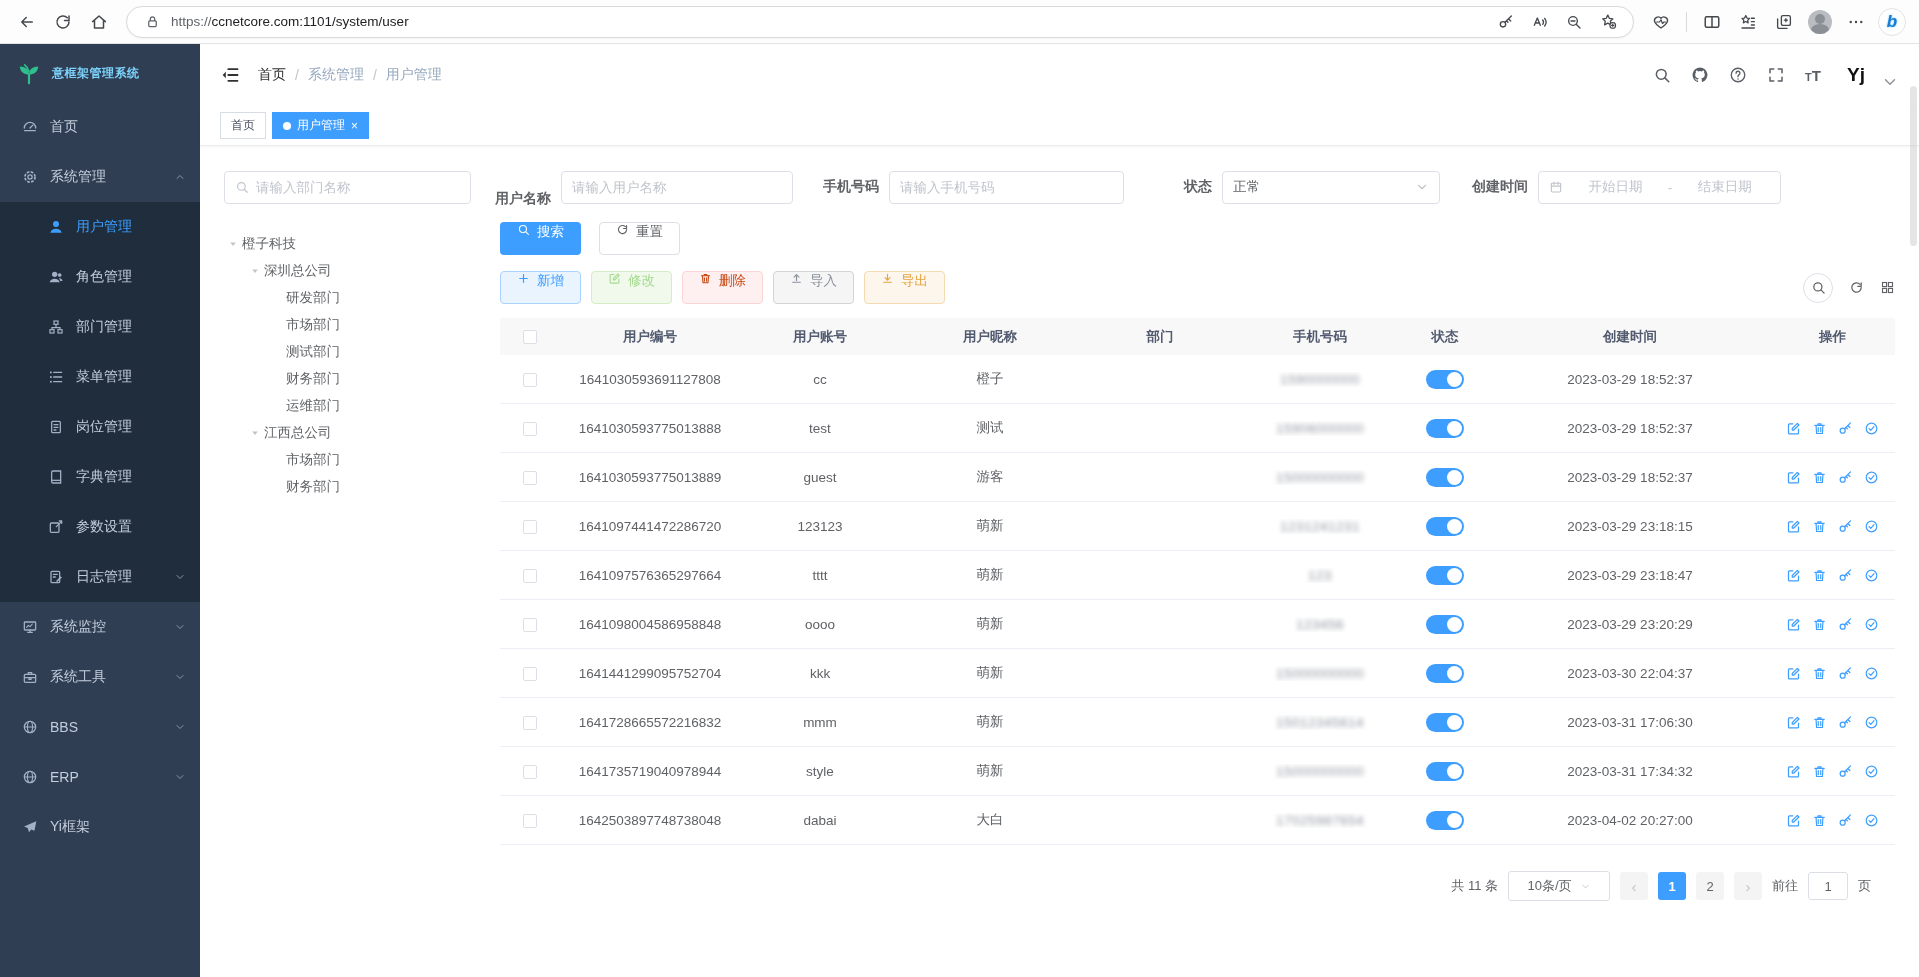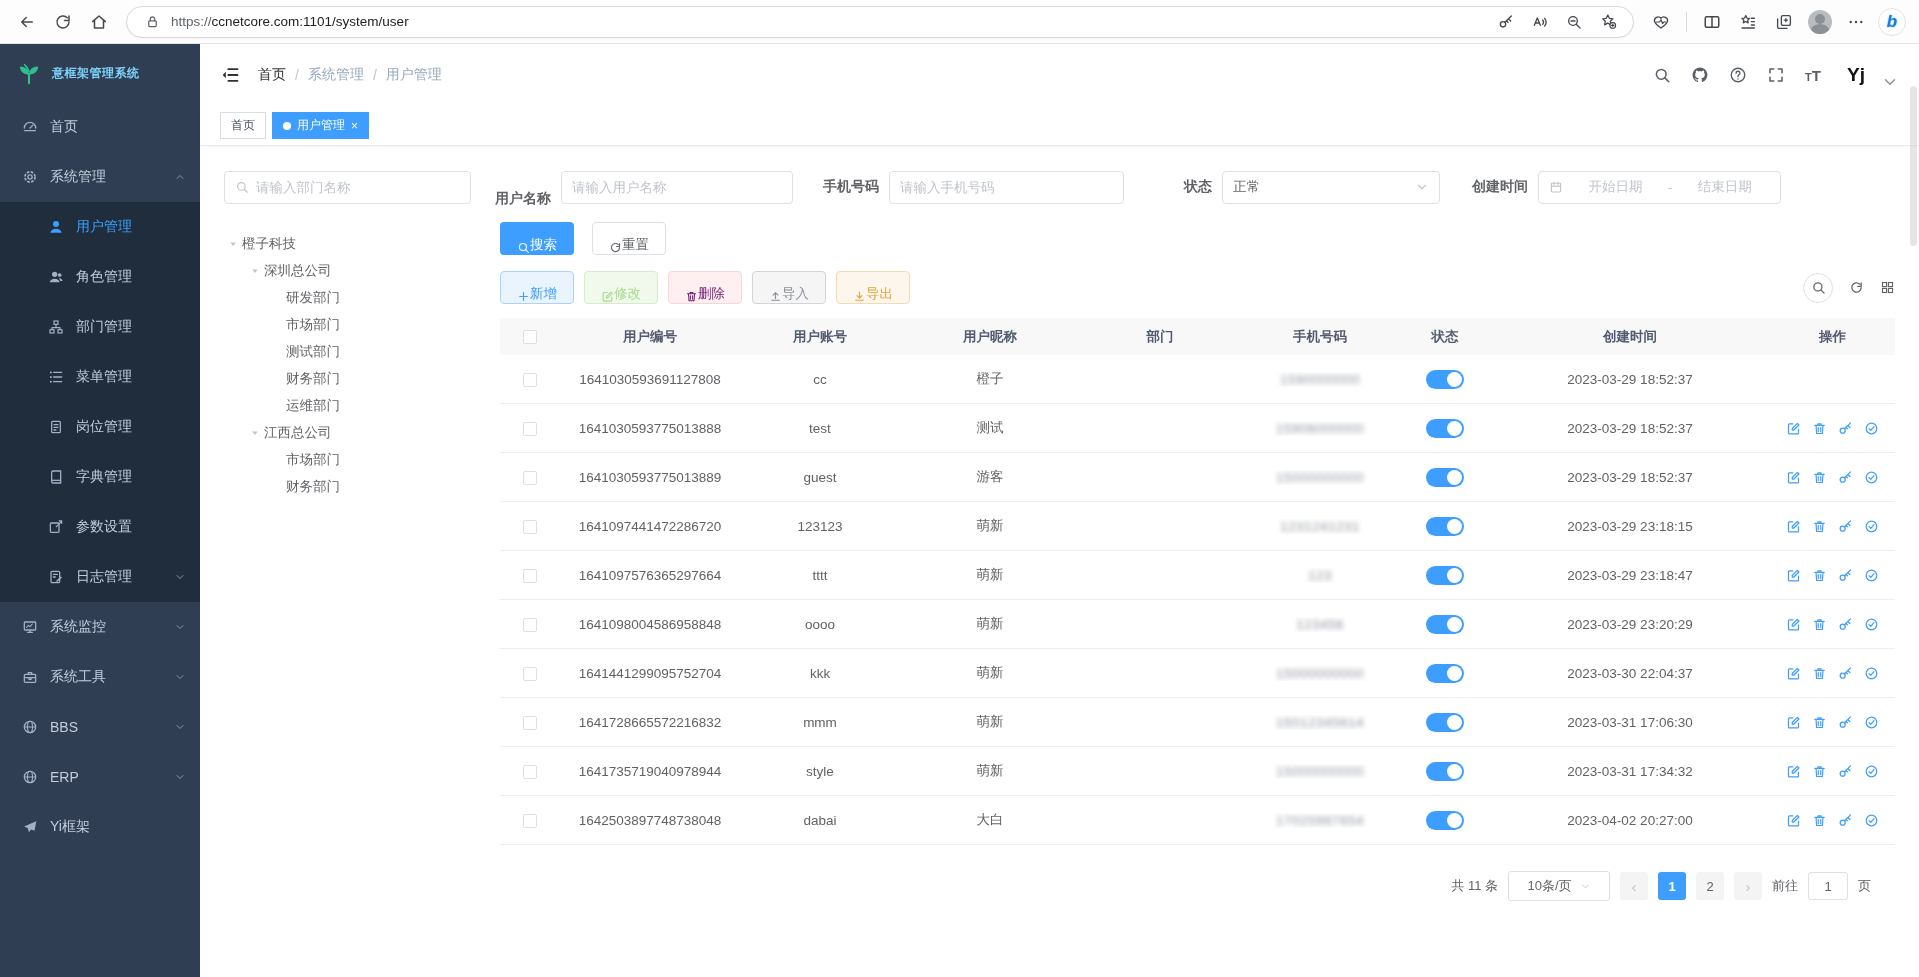--- a/index.html
+++ b/index.html
@@ -90,29 +90,29 @@
 
   
   .body-row{ display:flex; padding:14px 24px 0 24px; flex:1; min-height:0; }
   .tree-panel{ width:266px; flex-shrink:0; font-size:13.5px; color:#606266; padding-top:8px; }
   .tree-node{ height:27px; display:flex; align-items:center; cursor:pointer; }
   .tree-node .tcaret{ width:18px; display:flex; justify-content:center; color:#c0c4cc; flex-shrink:0; }
   .tree-node .tcaret svg{ width:12px; height:12px; }
 
   .main-panel{ flex:1; min-width:0; padding-left:10px; display:flex; flex-direction:column; }
   .search-row{ display:flex; gap:18px; }
-  .btn{ height:33px; border-radius:4px; font-size:13.5px; display:inline-flex; align-items:flex-end;
-    padding:0 16px; cursor:pointer; border:1px solid transparent; font-family:inherit; background:#fff; }
+  .btn{ height:33px; border-radius:4px; font-size:13.5px; display:inline-flex; align-items:flex-start;
+    gap:7px; padding:0 16px; cursor:pointer; border:1px solid transparent; font-family:inherit; background:#fff; }
   .btn svg{ width:13px; height:13px; }
   .btn-primary{ background:#3d9eff; color:#fff; }
   .btn-plain{ border-color:#dcdfe6; color:#606266; }
   .crud-row{ display:flex; align-items:center; gap:10px; margin-top:16px; }
   .btn-add{ background:#e9f4ff; border-color:#a9d3fe; color:#3d9eff; }
   .btn-edit{ background:#f0f9eb; border-color:#d4eec3; color:#a4da8d; }
-  .btn-del{ background:#fef0f0; border-color:#fbd5d5; color:#701a75; }
+  .btn-del{ background:#fef0f0; border-color:#fbd5d5; color:#c2410c; }
   .btn-import{ background:#f5f5f6; border-color:#d3d4d6; color:#8a8f99; }
   .btn-export{ background:#fdf6ec; border-color:#f5dab1; color:#e6a23c; }
   .util-icons{ margin-left:auto; display:flex; align-items:center; gap:16px; color:#606266; }
   .util-circle{ width:30px; height:30px; border:1px solid #dcdfe6; border-radius:50%;
     display:flex; align-items:center; justify-content:center; cursor:pointer; }
   .util-icons svg{ width:15px; height:15px; cursor:pointer; }
 
   
   .grid-cols{ display:grid; grid-template-columns:60px 180px 160px 180px 160px 160px 90px 280px 1fr; }
   .thead{ margin-top:14px; background:#f8f8f9; height:37px; align-items:center;

